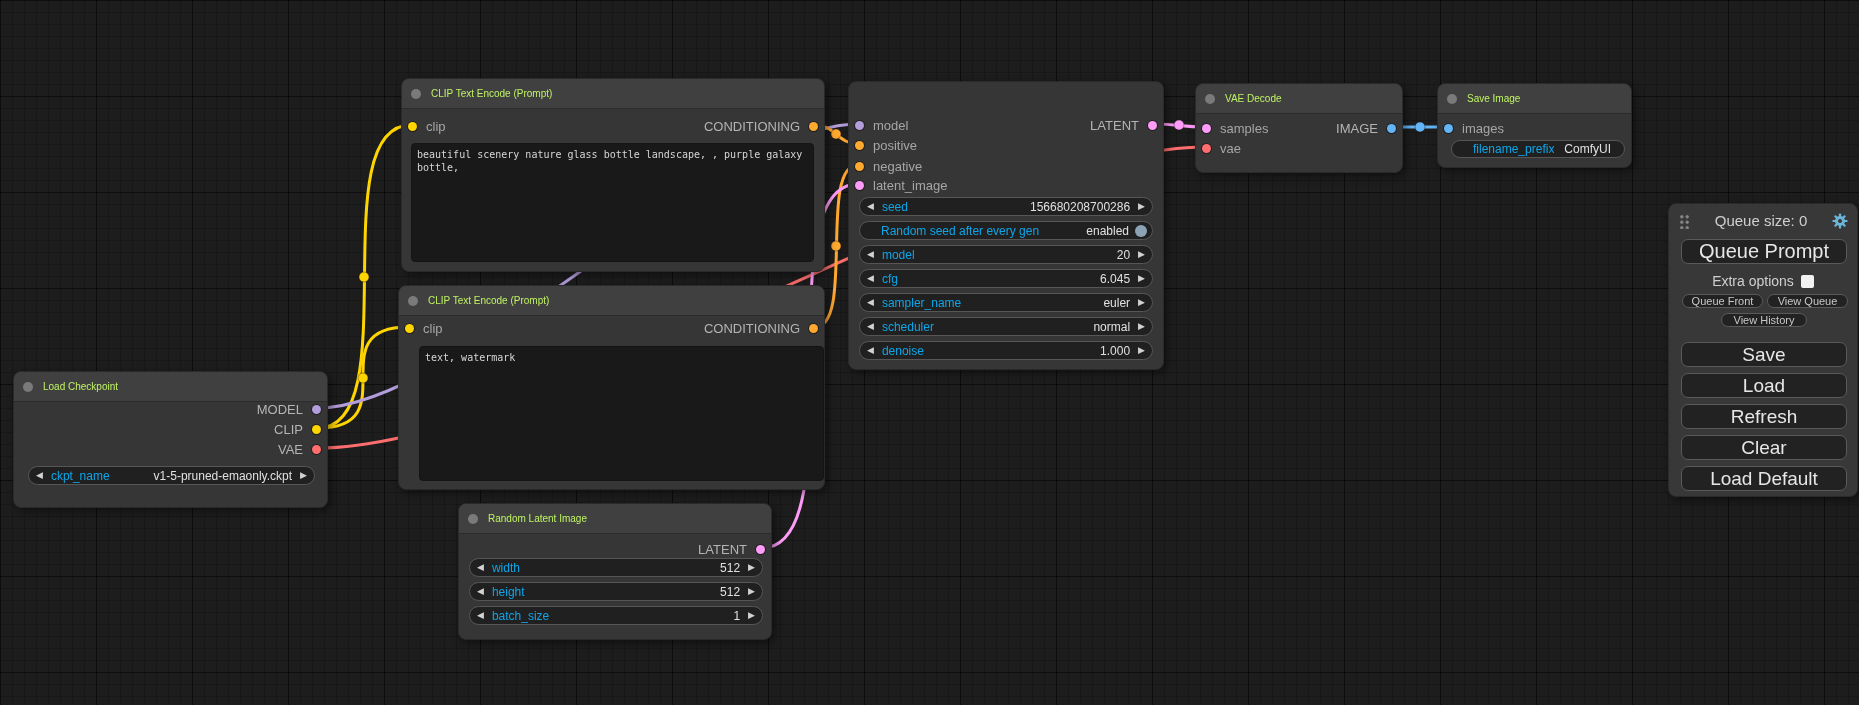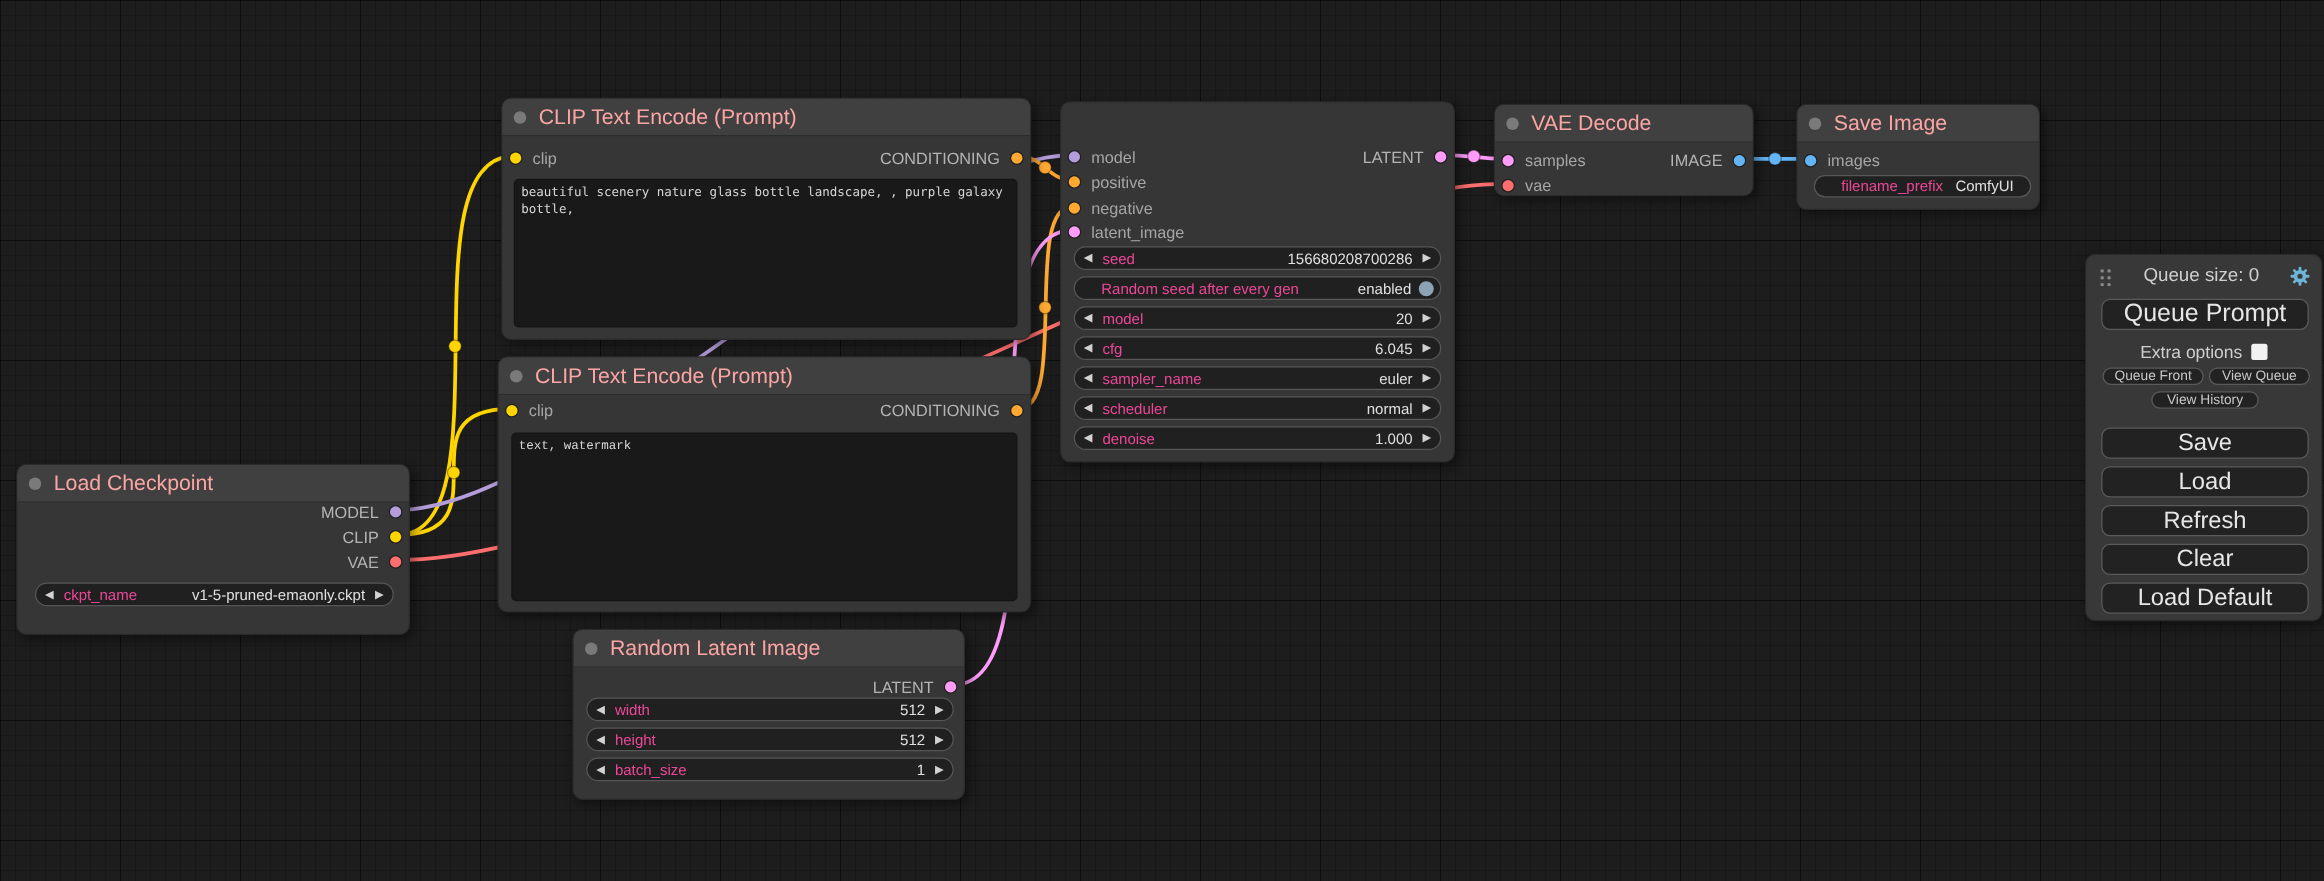--- a/index.html
+++ b/index.html
@@ -16,35 +16,35 @@
   }
   #wires{position:absolute;left:0;top:0;z-index:1;}
   .wire{fill:none;stroke-width:3;stroke-linecap:round;}
   .ldot{stroke:rgba(0,0,0,.35);stroke-width:1;}
 
   .node{position:absolute;background:#363636;border:1px solid #2a2a2a;border-radius:8px;
         box-shadow:3px 3px 9px rgba(0,0,0,.45);box-sizing:border-box;z-index:2;}
   .ntitle{height:30px;background:#404040;border-radius:7px 7px 0 0;display:flex;align-items:center;
           padding:0 9px;border-bottom:1px solid #2c2c2c;box-sizing:border-box;}
   .tdot{width:10px;height:10px;border-radius:50%;margin-right:10px;flex:none;background:#7a7a7a;}
-  .tlabel{font-size:17px;color:#fca5a5;white-space:nowrap;}
+  .tlabel{font-size:10px;color:#bef264;white-space:nowrap;}
 
   .prow{position:absolute;height:18px;display:flex;align-items:center;font-size:13px;white-space:nowrap;}
   .prow.in{left:6px;}
   .prow.out{right:6px;}
   .pdot{width:9px;height:9px;border-radius:50%;flex:none;box-shadow:0 0 0 1px rgba(0,0,0,.4);}
   .in .pdot{margin-right:9px;}
   .out .pdot{margin-left:9px;}
   .plabel{color:#a6a6a6;}
   .out .plabel{color:#b4b4b4;}
 
   .widget{position:absolute;height:19px;background:#202020;border:1px solid #565656;border-radius:10px;
           display:flex;align-items:center;box-sizing:border-box;font-size:12px;padding:0 7px;white-space:nowrap;}
   .warrow{color:#d2d2d2;font-size:9px;flex:none;line-height:1;}
-  .wlabel{color:#ec4899;margin-left:8px;}
+  .wlabel{color:#0ea5e9;margin-left:8px;}
   .wvalue{color:#e0e0e0;margin-left:auto;margin-right:8px;}
   .widget.noarr .wlabel{margin-left:14px;}
   .widget.noarr .wvalue{margin-right:6px;}
   .toggle{width:12px;height:12px;border-radius:50%;flex:none;margin-right:-2px;}
 
   .ta{position:absolute;background:#191919;border:1px solid #141414;border-radius:4px;color:#d6d6d6;
       font-family:"DejaVu Sans Mono",monospace;font-size:10px;line-height:13px;padding:4px 5px;
       box-sizing:border-box;resize:none;outline:none;overflow:hidden;}
 
   #queue-panel{position:absolute;left:1668px;top:203px;width:190px;height:294px;background:#383838;
@@ -136,21 +136,21 @@
     <span class="tlabel">CLIP Text Encode (Prompt)</span>
   </div>
   <div class="prow in" style="top:33px">
     <span class="pdot" style="background: rgb(255, 213, 0);"></span>
     <span class="plabel">clip</span>
   </div>
   <div class="prow out" style="top:33px">
     <span class="plabel">CONDITIONING</span>
     <span class="pdot" style="background: rgb(255, 169, 49);"></span>
   </div>
-  <textarea class="ta" style="left: 10px; top: 60px; width: 405px; height: 135px; font-family: Liberation Mono, monospace;" spellcheck="false">text, watermark</textarea>
+  <textarea class="ta" style="left: 20px; top: 60px; width: 405px; height: 135px;" spellcheck="false">text, watermark</textarea>
 </div>
 
 <div class="node" style="left:458px;top:503px;width:314px;height:137px">
   <div class="ntitle">
     <span class="tdot"></span>
     <span class="tlabel">Random Latent Image</span>
   </div>
   <div class="prow out" style="top:36px">
     <span class="plabel">LATENT</span>
     <span class="pdot" style="background: rgb(255, 156, 249);"></span>
@@ -232,21 +232,21 @@
     <span class="warrow">▶</span>
   </div>
   <div class="widget" style="left:10px;top:259px;width:294px">
     <span class="warrow">◀</span>
     <span class="wlabel">denoise</span>
     <span class="wvalue">1.000</span>
     <span class="warrow">▶</span>
   </div>
 </div>
 
-<div class="node" style="left:1195px;top:83px;width:208px;height:74px">
+<div class="node" style="left:1195px;top:83px;width:208px;height:90px">
   <div class="ntitle">
     <span class="tdot"></span>
     <span class="tlabel">VAE Decode</span>
   </div>
   <div class="prow in" style="top:35px">
     <span class="pdot" style="background: rgb(255, 156, 249);"></span>
     <span class="plabel">samples</span>
   </div>
   <div class="prow in" style="top:55px">
     <span class="pdot" style="background: rgb(255, 110, 110);"></span>

